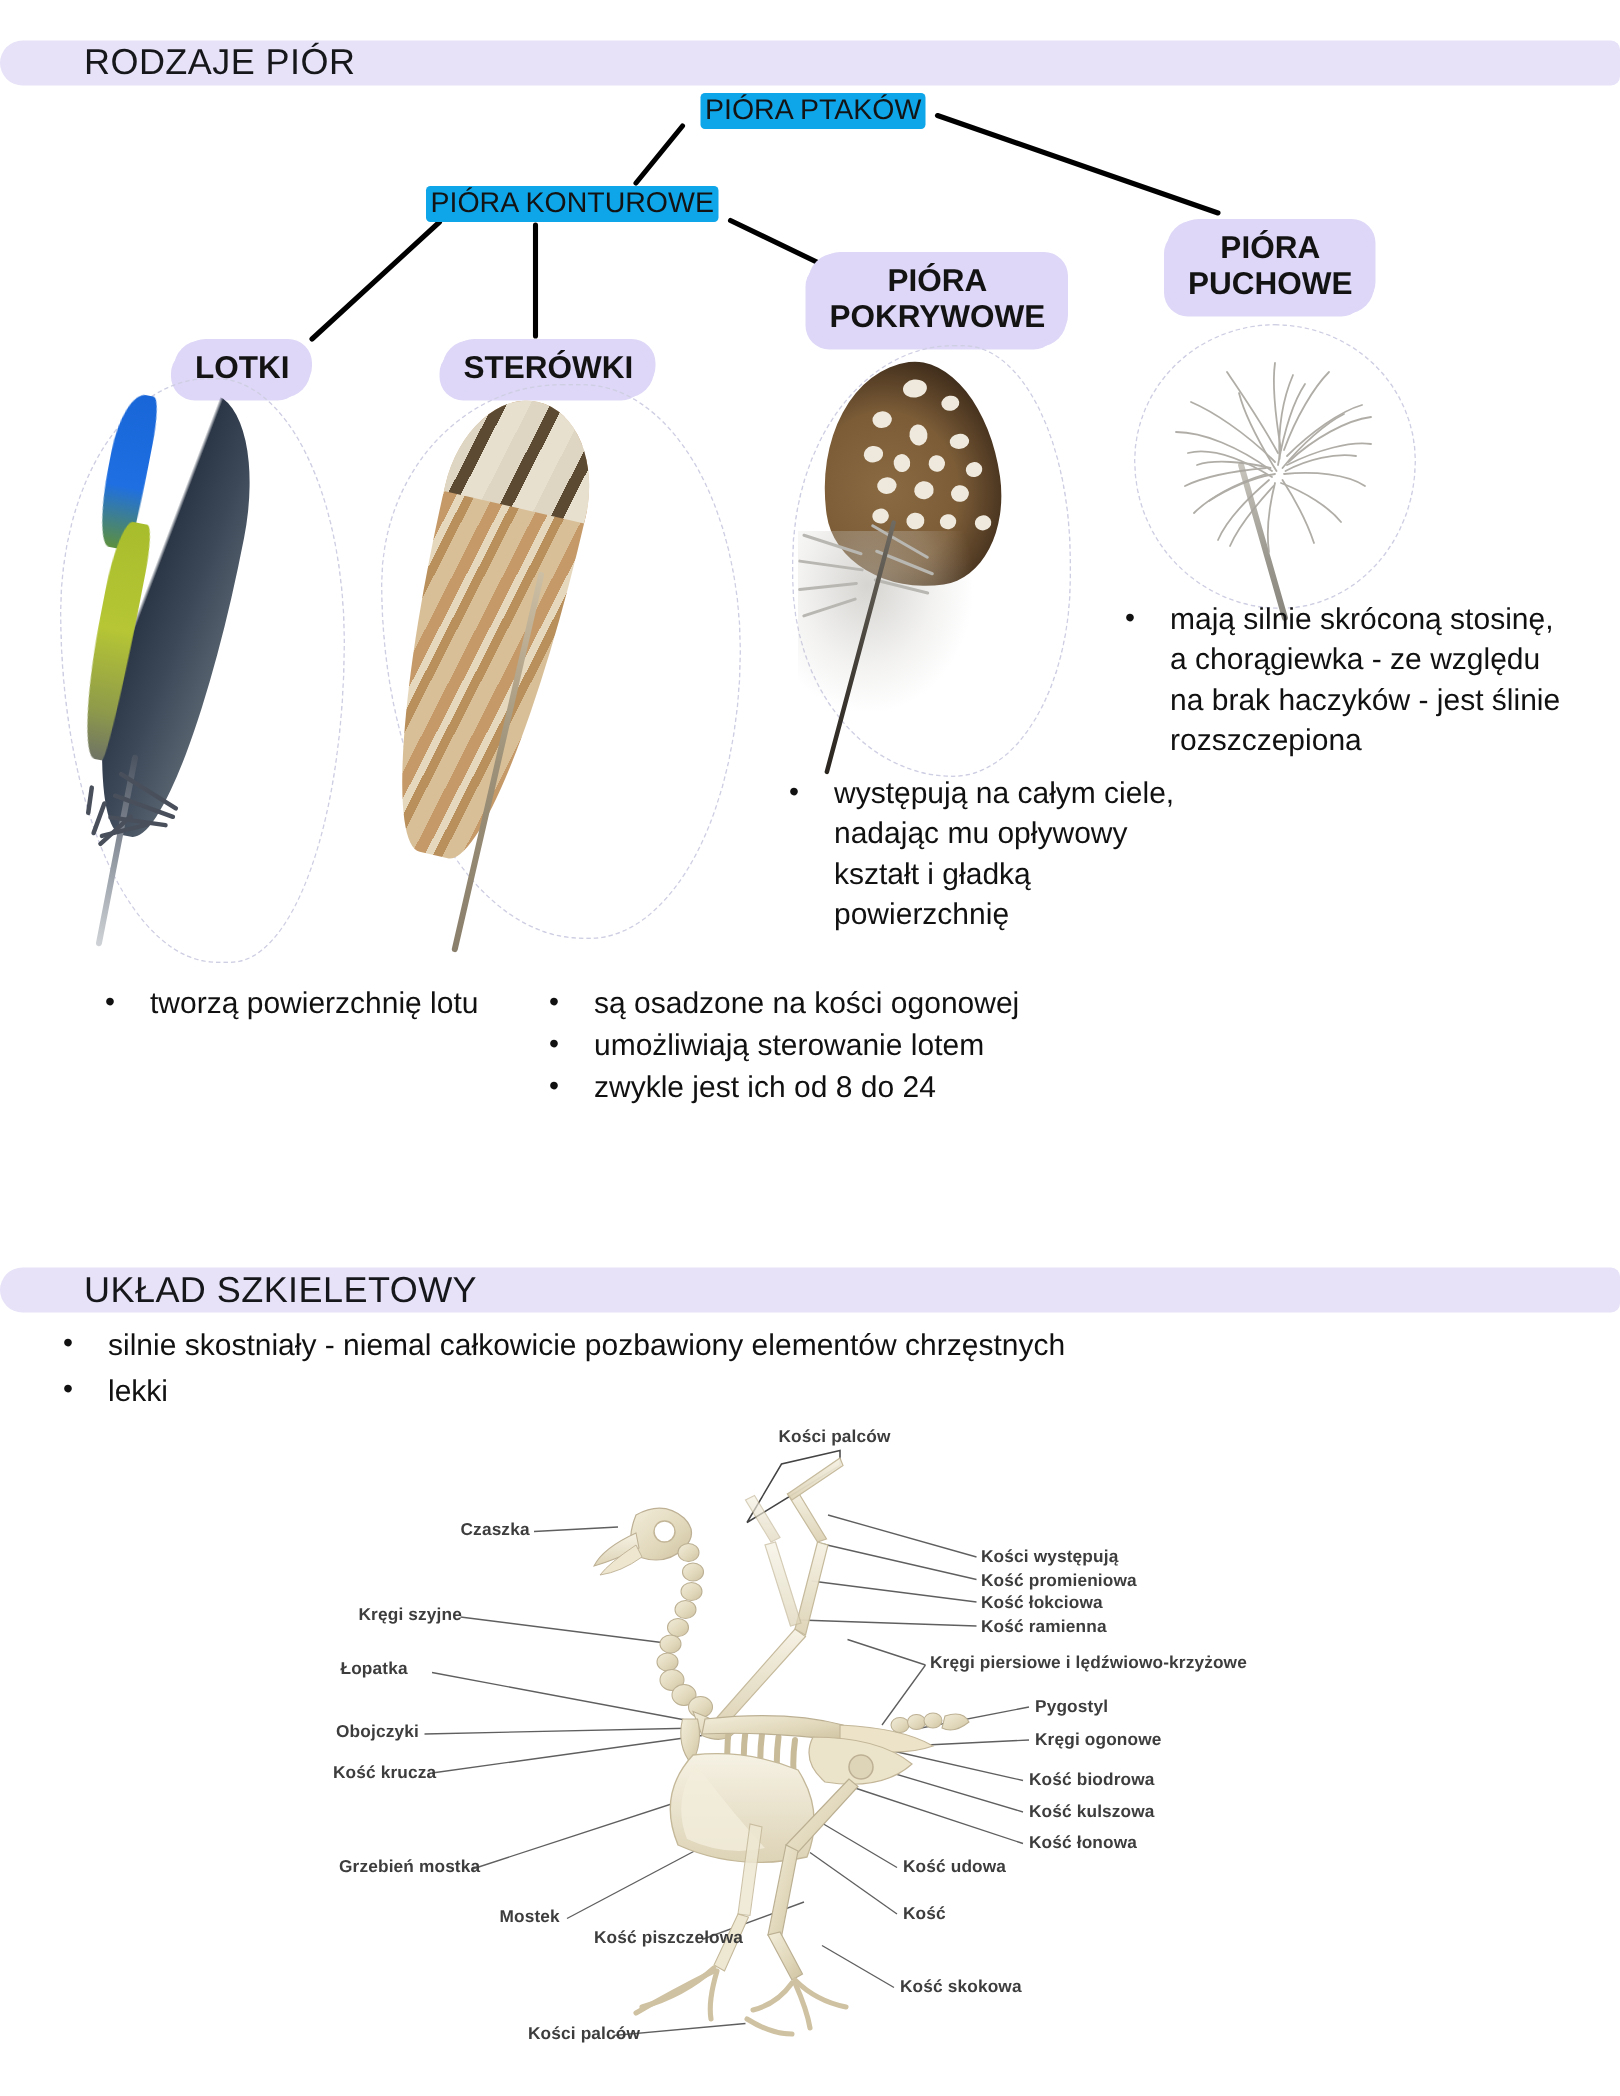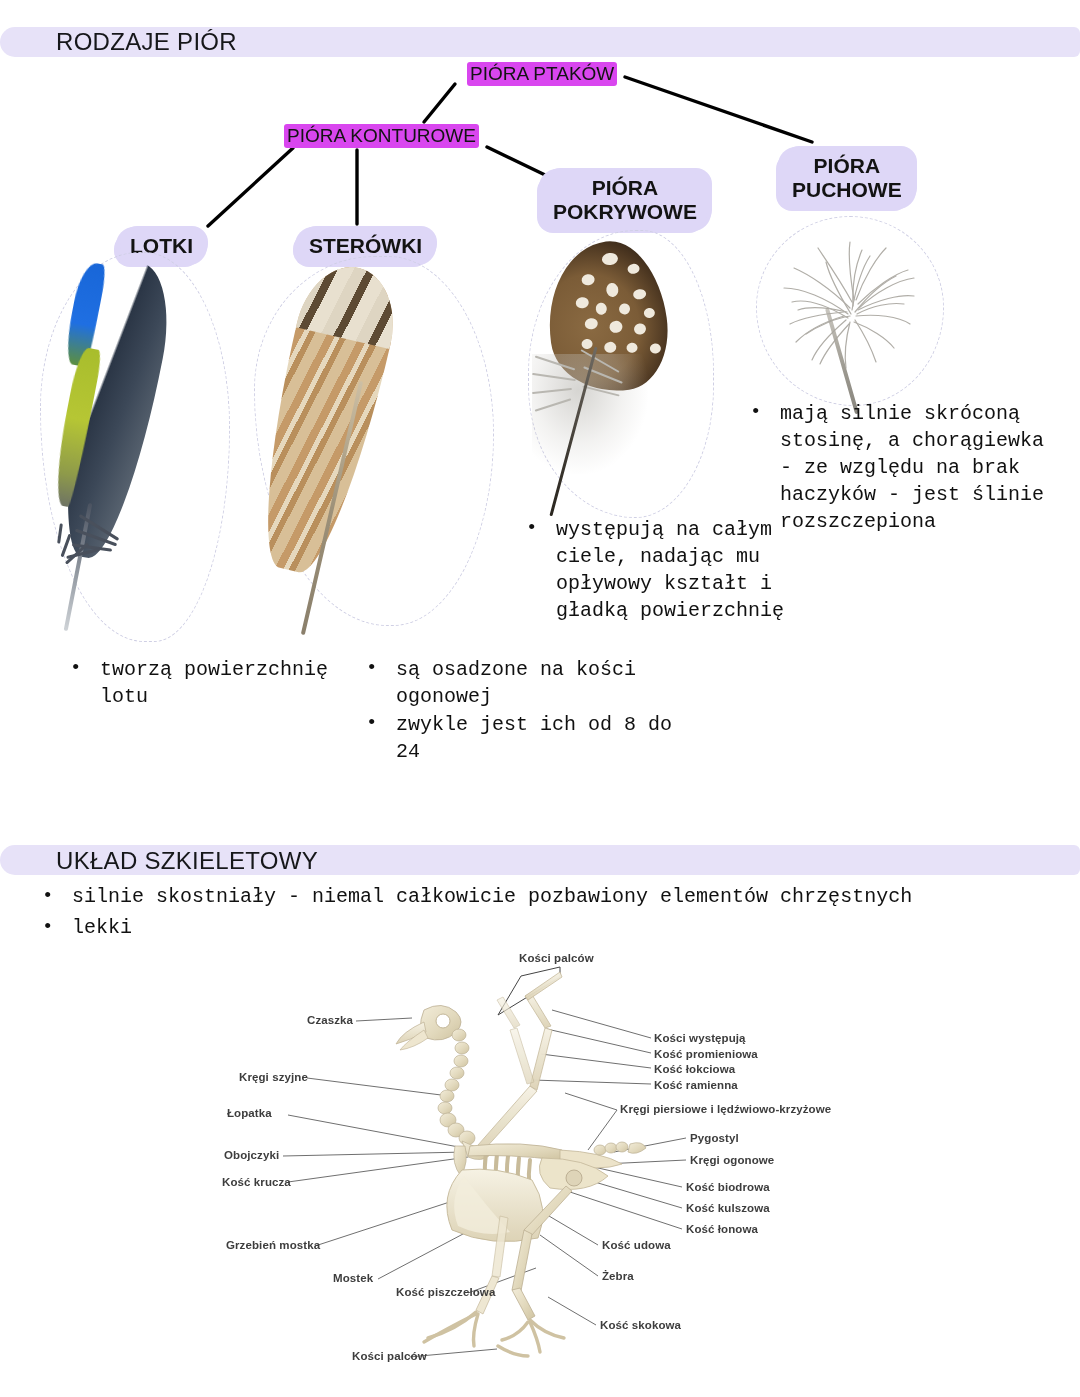--- a/index.html
+++ b/index.html
@@ -36,21 +36,21 @@
     position: absolute;
     white-space: nowrap;
     font-size: 19px;
     color: #131313;
     background: #ded7f7;
     padding: 1px 3px;
     border-radius: 3px;
     line-height: 1.15;
   }
   .tree-label.plain {
-    background: #d946ef;
+    background: #0ea5e9;
     font-weight: 400;
   }
   .tree-label.bold {
     font-weight: bold;
     font-size: 21px;
     text-align: center;
     border-radius: 14px;
     padding: 3px 10px;
     background: #ded7f7;
     box-shadow: 0 0 0 4px #ded7f7, 3px -3px 0 2px #ded7f7, -4px 4px 0 2px #ded7f7;
@@ -191,21 +191,20 @@
     background: linear-gradient(180deg,#c9c6bf,#9b988f 60%,#87847c);
     border-radius: 2px;
   }
 
   
   ul.bullets {
     position: absolute;
     margin: 0;
     padding: 0;
     list-style: none;
-    font-family: Liberation Mono, monospace;
   }
   ul.bullets li {
     position: relative;
     padding-left: 44px;
     margin-bottom: 1px;
     font-size: 20px;
     line-height: 27px;
     color: #111;
   }
   ul.bullets li::before {
@@ -371,20 +370,21 @@
 <ul class="bullets" style="left:512px; top:516px; width:288px;">
   <li>występują na całym ciele, nadając mu opływowy kształt i gładką powierzchnię</li>
 </ul>
 
 <ul class="bullets" style="left:56px; top:656px; width:320px;">
   <li>tworzą powierzchnię lotu</li>
 </ul>
 
 <ul class="bullets" style="left:352px; top:656px; width:330px;">
   <li>są osadzone na kości ogonowej</li>
+  <li>umożliwiają sterowanie lotem</li>
   <li>zwykle jest ich od 8 do 24</li>
 </ul>
 
 <div class="section-bar" style="top:845px;"></div>
 <div class="section-title" style="left:56px; top:847px;">UKŁAD SZKIELETOWY</div>
 
 <ul class="bullets skeleton" style="left:30px; top:882px; width:1000px;">
   <li>silnie skostniały - niemal całkowicie pozbawiony elementów chrzęstnych</li>
   <li>lekki</li>
 </ul>
@@ -526,15 +526,15 @@
   <div class="sk-label right" style="left:654px; top:113px;">Kość promieniowa</div>
   <div class="sk-label right" style="left:654px; top:128px;">Kość łokciowa</div>
   <div class="sk-label right" style="left:654px; top:144px;">Kość ramienna</div>
   <div class="sk-label right" style="left:620px; top:168px;">Kręgi piersiowe i lędźwiowo-krzyżowe</div>
   <div class="sk-label right" style="left:690px; top:197px;">Pygostyl</div>
   <div class="sk-label right" style="left:690px; top:219px;">Kręgi ogonowe</div>
   <div class="sk-label right" style="left:686px; top:246px;">Kość biodrowa</div>
   <div class="sk-label right" style="left:686px; top:267px;">Kość kulszowa</div>
   <div class="sk-label right" style="left:686px; top:288px;">Kość łonowa</div>
   <div class="sk-label right" style="left:602px; top:304px;">Kość udowa</div>
-  <div class="sk-label right" style="left:602px; top:335px;">Żebra</div>
+  <div class="sk-label right" style="left:602px; top:335px;">Kość</div>
   <div class="sk-label right" style="left:600px; top:384px;">Kość skokowa</div>
 </div>
 
 </body></html>

